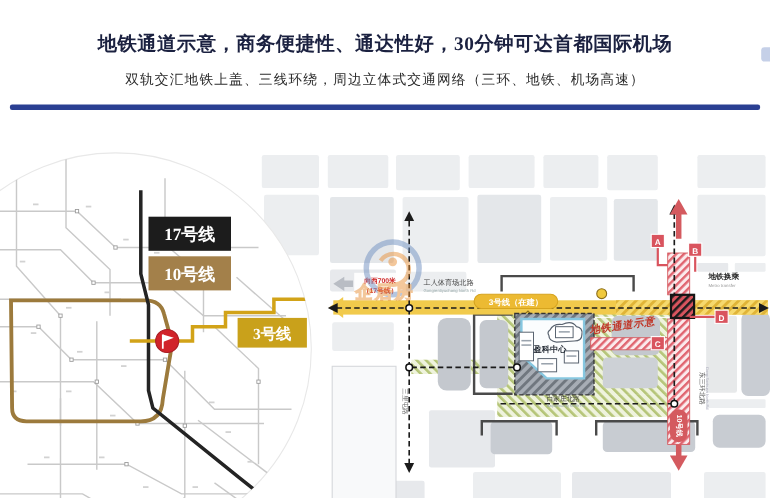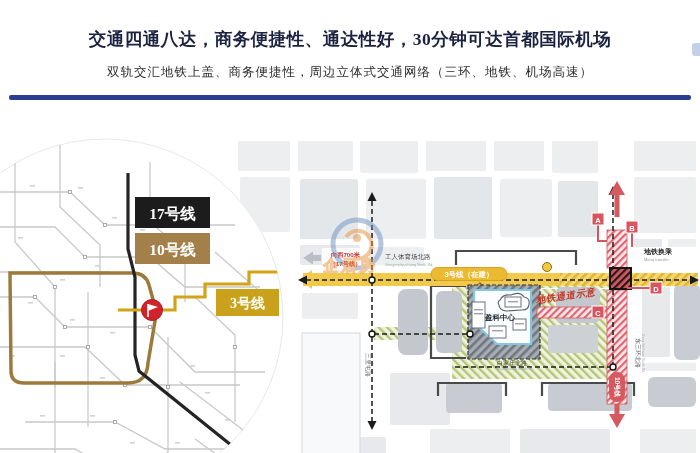--- a/index.html
+++ b/index.html
@@ -12,22 +12,22 @@
   .corner-chip{position:absolute;top:16px;right:0;width:8px;height:13px;background:#c5d0e8;border-radius:3px 0 0 3px;}
   .maps{position:absolute;left:0;top:110px;width:700px;height:343px;}
   svg text{font-family:"Liberation Sans",sans-serif;}
   .serifbold{font-family:"Liberation Serif",serif;font-weight:bold;}
 </style>
 </head>
 <body>
 
 <div class="slide">
 
-  <div class="title">交通四通八达，商务便捷性、通达性好，30分钟可达首都国际机场</div>
-  <div class="subtitle">双轨交汇地铁上盖、商务便捷性，周边立体式交通网络（三环、地铁、机场高速）</div>
+  <div class="title">地铁通道示意，商务便捷性、通达性好，30分钟可达首都国际机场</div>
+  <div class="subtitle">双轨交汇地铁上盖、三线环绕，周边立体式交通网络（三环、地铁、机场高速）</div>
   <div class="divider" style="background:#2a3f92;"></div>
   <div class="corner-chip"></div>
 
   <div class="maps">
   <svg width="700" height="343" viewBox="0 0 700 343">
     <defs>
       <clipPath id="mapclip">
             <circle cx="105" cy="180" r="178"></circle>
           </clipPath>
       <pattern id="redHatch" width="5" height="5" patternTransform="rotate(45)" patternUnits="userSpaceOnUse">

